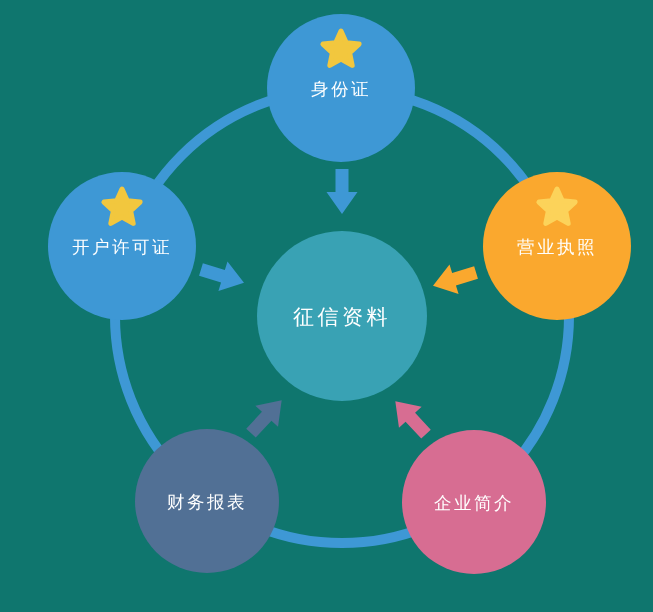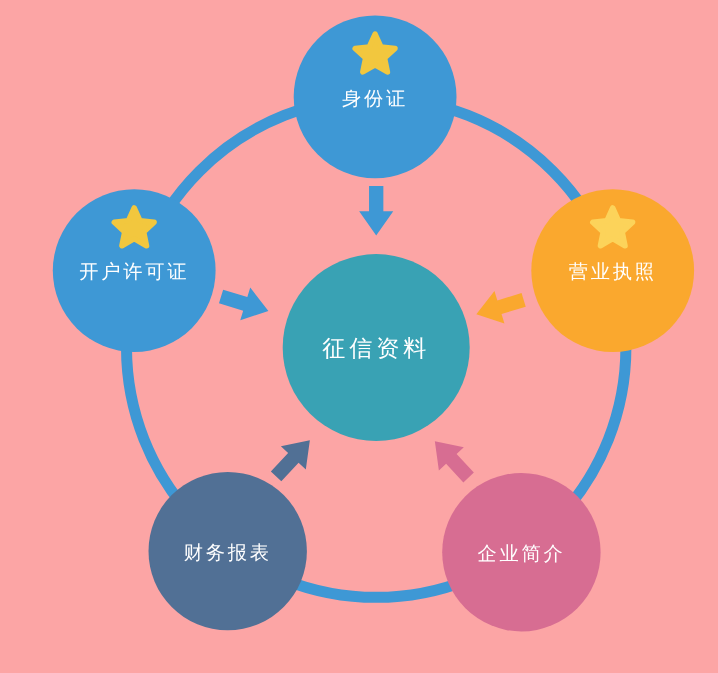--- a/index.html
+++ b/index.html
@@ -4,21 +4,21 @@
 <style>
   html, body {
     margin: 0;
     padding: 0;
     background: #ffffff;
   }
   .stage {
     position: relative;
     width: 653px;
     height: 612px;
-    background: #fca5a5;
+    background: #0f766e;
     overflow: hidden;
     font-family: "Liberation Sans", sans-serif;
   }
   svg { display: block; }
   .node-label {
     fill: #ffffff;
     font-family: "Liberation Sans", sans-serif;
     font-size: 17.5px;
     letter-spacing: 2.5px;
   }

